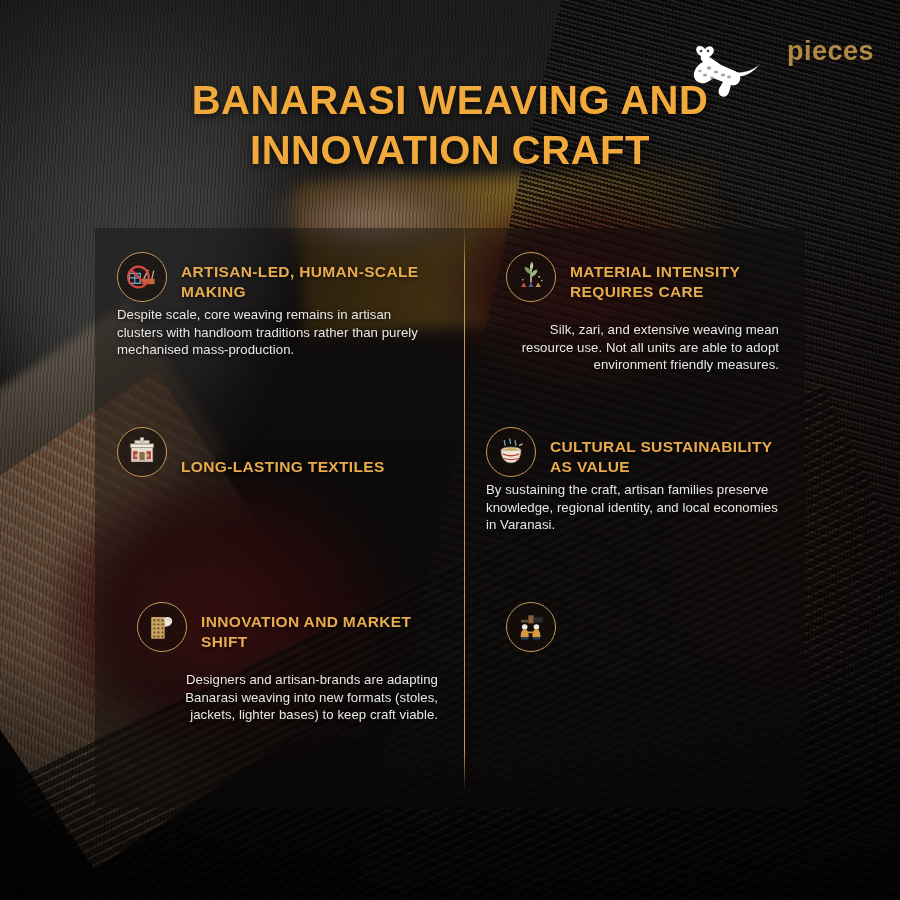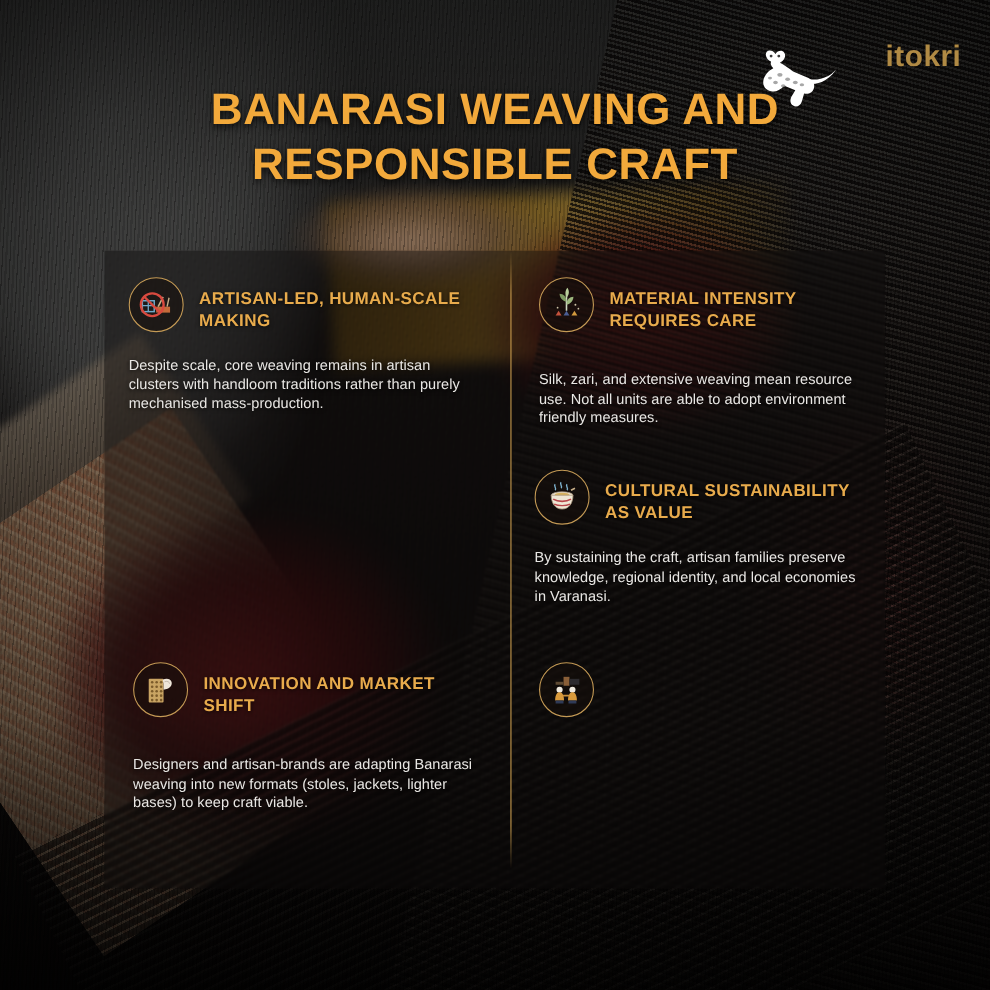--- a/index.html
+++ b/index.html
@@ -158,45 +158,45 @@
   }
 
   .grid{
     position:absolute; left:95px; top:228px; width:710px; height:580px;
     display:grid;
     grid-template-columns:369px 341px;
     grid-template-rows:175px 175px 230px;
   }
 
   .card{ position:relative; padding:22px 26px 0 22px; }
-  .card.right{ padding-left:26px; }
+  .card.right{ padding-left:42px; }
 
   .card-head{ display:flex; align-items:flex-end; gap:14px; }
 
   .icon-circle{
     flex:0 0 auto; width:50px; height:50px; border-radius:50%;
     border:1px solid #c49a55;
     background:rgba(22,14,11,.55);
     display:flex; align-items:center; justify-content:center;
     overflow:hidden; margin-top:2px;
   }
 
   .card-title{
     font-size:15.5px; font-weight:700; line-height:1.28;
     letter-spacing:.35px; color:#E8AB4C; padding-top:6px;
     text-shadow:0 1px 4px rgba(0,0,0,.75);
     text-transform:uppercase;
   }
 
   .card-body{
-    margin-top:21px; font-size:13.2px; line-height:1.33;
+    margin-top:4px; font-size:13.2px; line-height:1.33;
     color:#E9E7E4; letter-spacing:.05px;
     text-shadow:0 1px 4px rgba(0,0,0,.85);
   }
-  .card.right .card-body{ margin-top:34px; }
+  .card.right .card-body{ margin-top:19px;text-align:right; }
 </style>
 </head>
 <body>
 
 <div id="bg">
   <div class="bg-base"></div>
   <div class="bg-garment"></div>
   <div class="bg-garment2"></div>
   <div class="bg-gold"></div>
   <div class="bg-red"></div>
@@ -229,24 +229,24 @@
         <ellipse cx="40" cy="33" rx="2.2" ry="1.6"></ellipse>
         <ellipse cx="22" cy="33" rx="2.1" ry="1.5"></ellipse>
         <ellipse cx="29" cy="36" rx="2" ry="1.4"></ellipse>
         <ellipse cx="46" cy="35" rx="2" ry="1.4"></ellipse>
         <ellipse cx="17" cy="29" rx="1.8" ry="1.3"></ellipse>
       </g>
     </svg>
   </div>
 
   <div class="logo-wrap">
-    <div class="logo-text">itokri</div>
+    <div class="logo-text">pieces</div>
   </div>
 
-  <h1 class="title">BANARASI WEAVING AND RESPONSIBLE CRAFT</h1>
+  <h1 class="title">BANARASI WEAVING AND INNOVATION CRAFT</h1>
 
   <div class="panel"></div>
   <div class="divider"></div>
 
   <div class="grid">
 
     <div class="card left">
       <div class="card-head">
         <div class="icon-circle">
           <svg viewBox="0 0 40 40" width="36" height="36">
@@ -280,20 +280,37 @@
             <path d="M17 31 L20 26 L23 31Z" fill="#4a5d93"></path>
             <path d="M25 31 L28 26 L31 31Z" fill="#d39a3e"></path>
           </svg>
         </div>
         <div class="card-title">MATERIAL INTENSITY REQUIRES CARE</div>
       </div>
       <div class="card-body">Silk, zari, and extensive weaving mean resource use. Not all units are able to adopt environment friendly measures.</div>
     </div>
 
     <div class="card left">
+      <div class="card-head">
+        <div class="icon-circle">
+          <svg viewBox="0 0 40 40" width="36" height="36">
+            <rect x="8" y="14" width="24" height="16" fill="#e4dbcc" stroke="#8d8174" stroke-width=".8"></rect>
+            <rect x="7" y="11" width="26" height="4" fill="#efe8db" stroke="#8d8174" stroke-width=".8"></rect>
+            <rect x="12" y="7" width="16" height="4" fill="#e4dbcc" stroke="#8d8174" stroke-width=".8"></rect>
+            <rect x="18" y="4" width="4" height="4" fill="#efe8db" stroke="#8d8174" stroke-width=".7"></rect>
+            <rect x="10" y="19" width="5" height="9" fill="#b8464a"></rect>
+            <rect x="25" y="19" width="5" height="9" fill="#b8464a"></rect>
+            <rect x="17" y="20" width="6" height="10" fill="#8a6a4a"></rect>
+            <circle cx="14" cy="24" r="1.8" fill="#d7b26a"></circle>
+            <circle cx="26" cy="24" r="1.8" fill="#d7b26a"></circle>
+            <rect x="8" y="29" width="24" height="2" fill="#cfc4b2"></rect>
+          </svg>
+        </div>
+        <div class="card-title">LONG-LASTING TEXTILES</div>
+      </div>
     </div>
 
     <div class="card left">
       <div class="card-head">
         <div class="icon-circle">
           <svg viewBox="0 0 40 40" width="36" height="36">
             <path d="M13 7 C11 9 15 11 13 13" stroke="#7fb3cf" stroke-width="1.4" fill="none"></path>
             <path d="M19 5 C17 7 21 9 19 11" stroke="#7fb3cf" stroke-width="1.4" fill="none"></path>
             <path d="M25 7 C23 9 27 11 25 13" stroke="#7fb3cf" stroke-width="1.4" fill="none"></path>
             <ellipse cx="20" cy="18" rx="11" ry="3.4" fill="#f0e7d6" stroke="#a8957c" stroke-width=".8"></ellipse>

